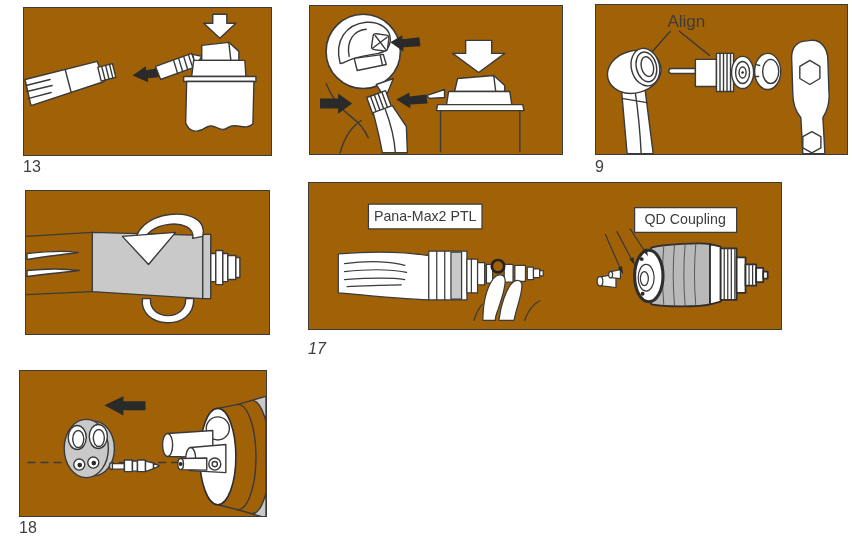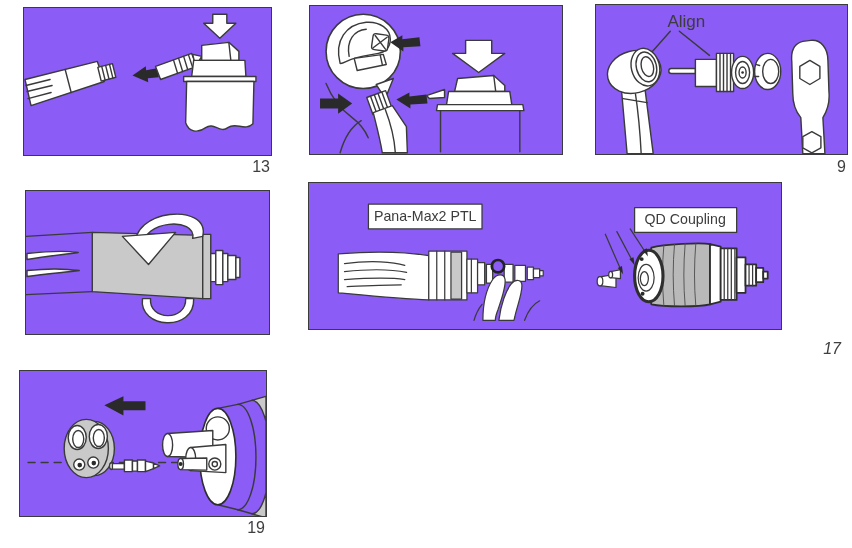--- a/index.html
+++ b/index.html
@@ -1,20 +1,20 @@
 <!DOCTYPE html>
 <html><head>
 <meta charset="utf-8">
 <style>
   html,body{margin:0;padding:0;background:#ffffff;}
   #page{position:relative;width:852px;height:548px;background:#ffffff;overflow:hidden;
         font-family:"Liberation Sans", sans-serif;}
-  .panel{position:absolute;border:1.6px solid #3b3b3b;background:#8b5cf6;box-sizing:border-box;}
+  .panel{position:absolute;border:1.6px solid #3b3b3b;background:#a16207;box-sizing:border-box;}
   .panel svg{display:block;width:100%;height:100%;}
-  .panel-number{position:absolute;text-align:right;font-size:16px;color:#3f3f3f;
+  .panel-number{position:absolute;text-align:left;font-size:16px;color:#3f3f3f;
                 padding-right:2px;box-sizing:border-box;}
   .ln{stroke:#3a3a3a;stroke-width:1.4;fill:none;stroke-linecap:round;stroke-linejoin:round;}
   .ln2{stroke:#2e2e2e;stroke-width:2;fill:none;stroke-linecap:round;stroke-linejoin:round;}
   .wf{fill:#ffffff;}
   .gf{fill:#c9c9c9;}
   .blk{fill:#2a2a2a;stroke:none;}
   text{fill:#3c3c3c;font-family:"Liberation Sans", sans-serif;}
 </style>
 </head>
 <body>
@@ -254,15 +254,15 @@
         <ellipse class="wf ln" cx="91" cy="94.5" rx="1.8" ry="3.4"></ellipse>
         <rect class="wf ln" x="92" y="92" width="12" height="5.5"></rect>
         <rect class="wf ln" x="104" y="88.5" width="8" height="11.5"></rect>
         <rect class="wf ln" x="112" y="89.5" width="5" height="10"></rect>
         <rect class="wf ln" x="117" y="88.5" width="8" height="11.5"></rect>
         <path class="wf ln" d="M125,89.5 L133,91.5 L133,97 L125,100 Z"></path>
         <polygon class="wf ln" points="133,91.5 139,94.3 133,97"></polygon>
       </g>
     </svg>
   </div>
-  <div class="panel-number" style="left:19px;top:519px;width:248px;">19</div>
+  <div class="panel-number" style="left:19px;top:519px;width:248px;">18</div>
 
 </div>
 
 </body></html>

